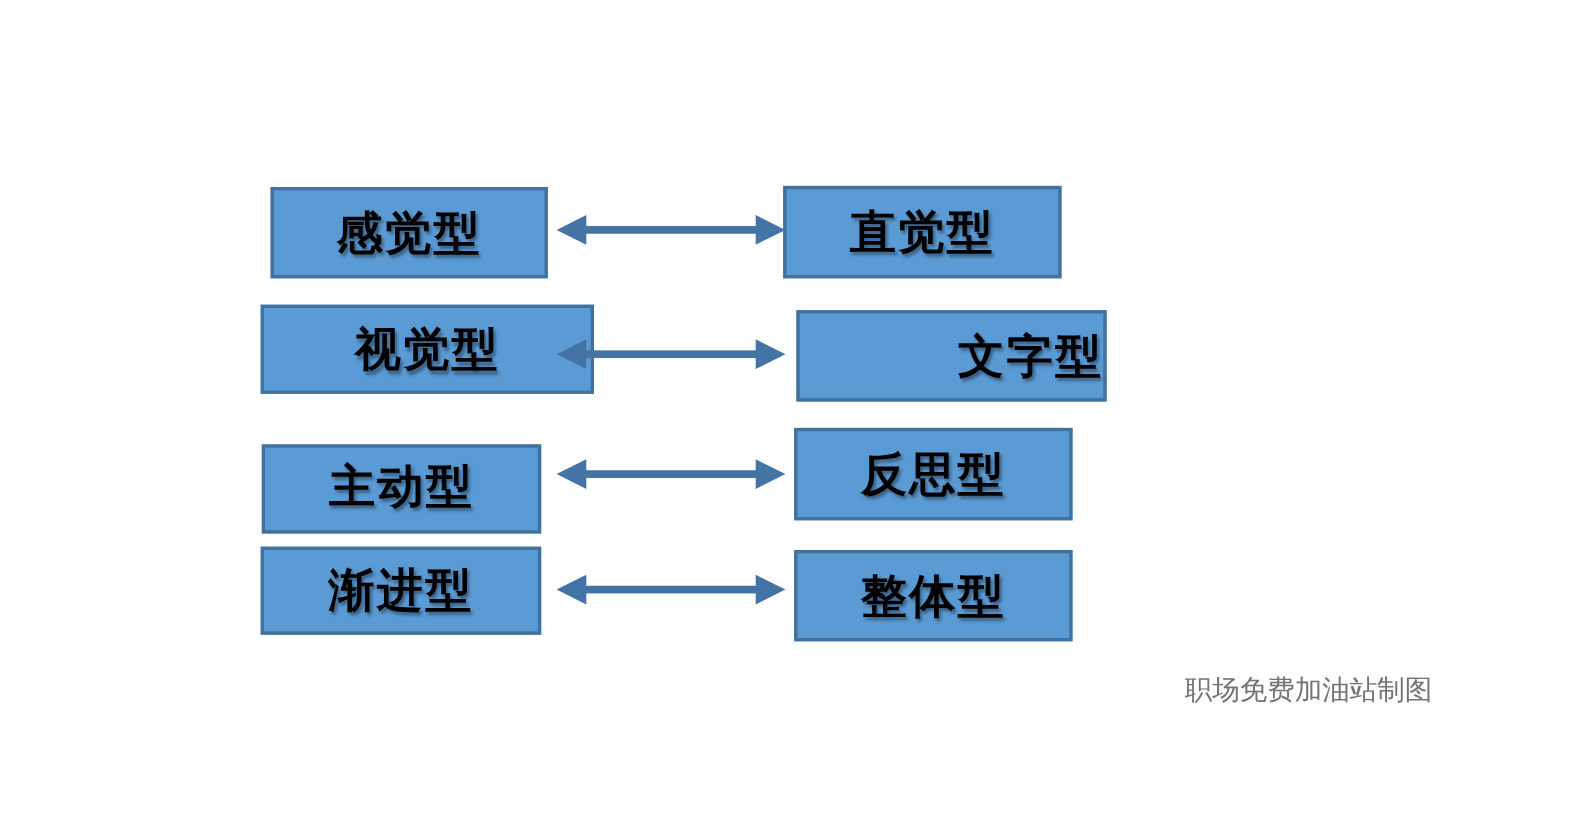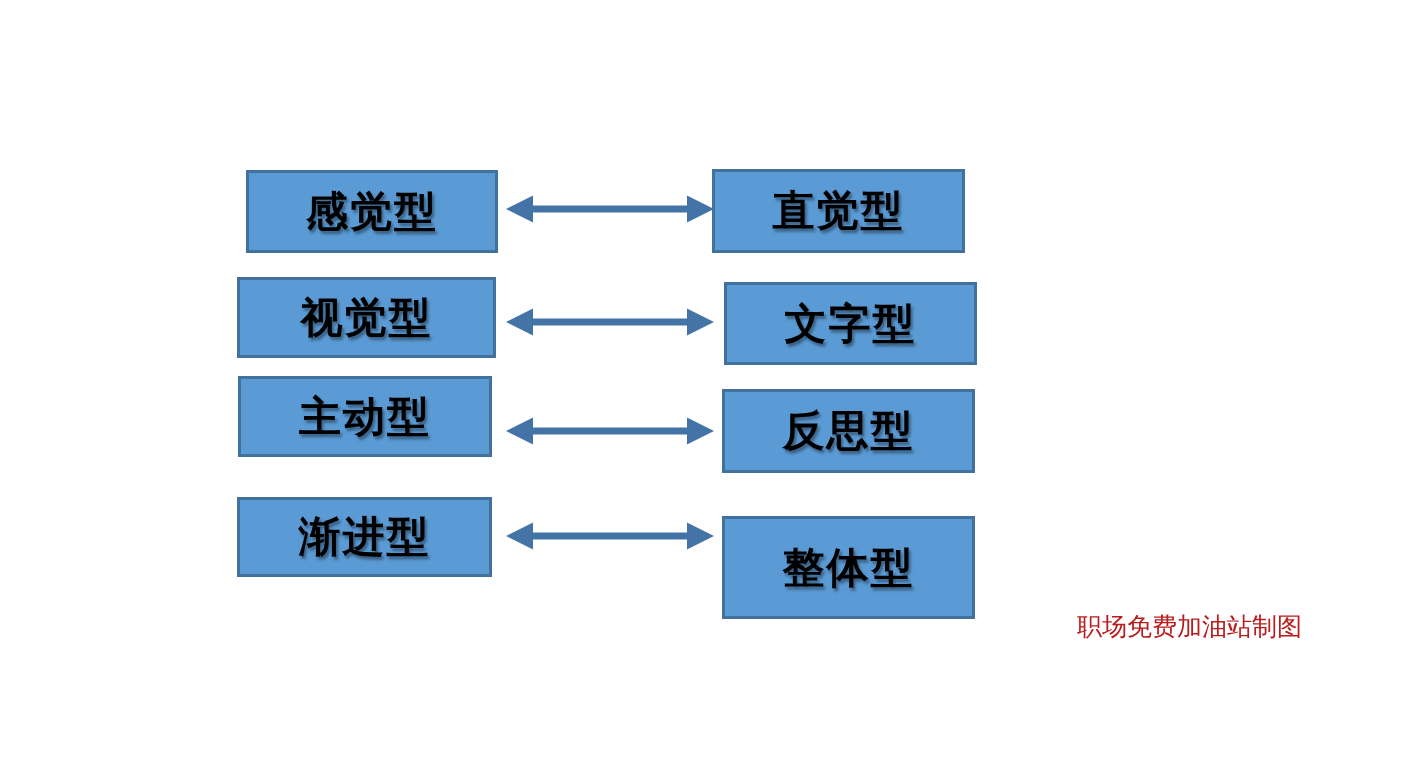--- a/index.html
+++ b/index.html
@@ -28,47 +28,47 @@
     color: #000000;
     font-weight: bold;
     font-size: 42px;
     letter-spacing: 2px;
     line-height: 1;
     text-shadow: 2px 3px 3px rgba(0,0,0,0.40);
     white-space: nowrap;
   }
   
   .b-l1 { left: 246px; top: 170px; width: 252px; height: 83px; }
-  .b-l2 { left: 237px; top: 277px; width: 259px; height: 81px; }
-  .b-l3 { left: 238px; top: 376px; width: 254px; height: 81px; }
+  .b-l2 { left: 237px; top: 277px; width: 303px; height: 81px; }
+  .b-l3 { left: 238px; top: 404px; width: 254px; height: 81px; font-family: Liberation Mono, monospace; }
   .b-l4 { left: 237px; top: 497px; width: 255px; height: 80px; text-align: center; }
   
   .b-r1 { left: 712px; top: 169px; width: 253px; height: 84px; }
-  .b-r2 { left: 724px; top: 282px; width: 253px; height: 83px; }
+  .b-r2 { left: 724px; top: 282px; width: 282px; height: 83px; justify-content: flex-end; }
   .b-r3 { left: 722px; top: 389px; width: 253px; height: 84px; text-align: right; }
-  .b-r4 { left: 722px; top: 516px; width: 253px; height: 103px; }
+  .b-r4 { left: 722px; top: 500px; width: 253px; height: 83px; }
   
   .arrow {
     position: absolute;
     left: 505px;
     width: 210px;
     height: 40px;
   }
   .a-1 { top: 189px; }
   .a-2 { top: 302px; }
   .a-3 { top: 411px; }
   .a-4 { top: 516px; }
   .arrow svg { display: block; width: 100%; height: 100%; }
   
   .caption {
     position: absolute;
     left: 1077px;
     top: 610px;
     font-size: 25px;
-    color: #b91c1c;
+    color: #737373;
     white-space: nowrap;
   }
 </style>
 </head>
 <body>
 
 <div class="canvas">
 
   <div class="box b-l1">
     <span class="label">感觉型</span>

